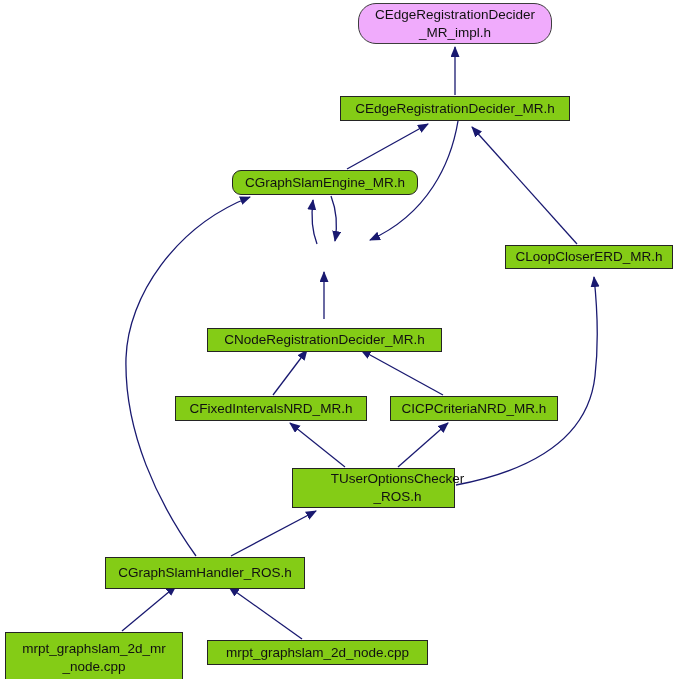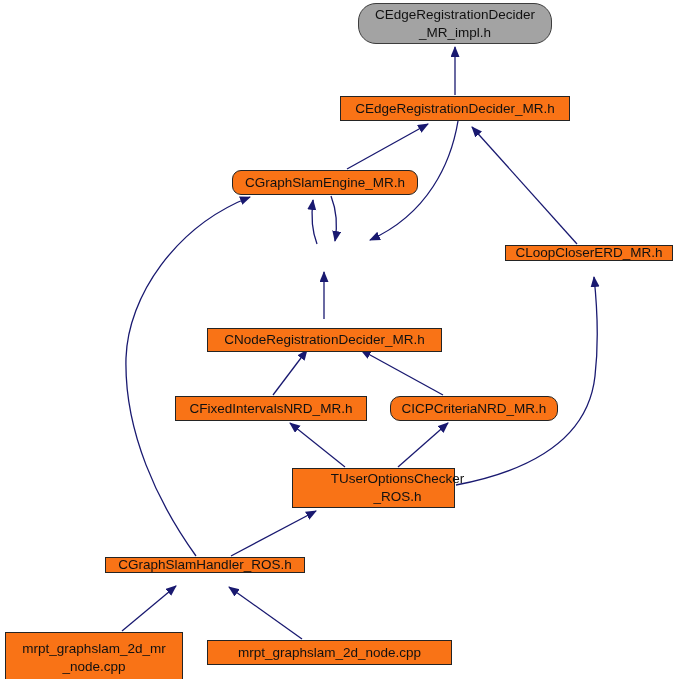--- a/index.html
+++ b/index.html
@@ -18,35 +18,35 @@
   #edges {
     position: absolute;
     left: 0;
     top: 0;
     z-index: 1;
   }
   .node {
     position: absolute;
     box-sizing: border-box;
     border: 1.5px solid #242424;
-    background: #f97316;
+    background: #84cc16;
     color: #111111;
     font-size: 13.5px;
     line-height: 18px;
     display: flex;
     flex-direction: column;
     align-items: center;
     justify-content: center;
     text-align: center;
     white-space: nowrap;
     z-index: 2;
     cursor: pointer;
   }
   .node.highlight {
-    background: #a3a3a3;
+    background: #f0abfc;
     border-color: #3d3d3d;
     border-radius: 18px;
   }
   .node .line {
     display: block;
   }
 </style>
 </head>
 <body>
 
@@ -77,39 +77,39 @@
 <div class="node highlight" style="left: 358px; top: 3px; width: 194px; height: 41px;">
       <span class="line">CEdgeRegistrationDecider</span>
       <span class="line">_MR_impl.h</span>
     </div>
     <div class="node" style="left: 340px; top: 96px; width: 230px; height: 25px;">
       <span class="line">CEdgeRegistrationDecider_MR.h</span>
     </div>
     <div class="node" style="left: 232px; top: 170px; width: 186px; height: 25px; border-radius: 9px;">
       <span class="line">CGraphSlamEngine_MR.h</span>
     </div>
-    <div class="node" style="left: 505px; top: 245px; width: 168px; height: 16px; align-items: center;">
+    <div class="node" style="left: 505px; top: 245px; width: 168px; height: 24px; align-items: center;">
       <span class="line">CLoopCloserERD_MR.h</span>
     </div>
     <div class="node" style="left: 207px; top: 328px; width: 235px; height: 24px;">
       <span class="line">CNodeRegistrationDecider_MR.h</span>
     </div>
     <div class="node" style="left: 175px; top: 396px; width: 192px; height: 25px; justify-content: center;">
       <span class="line">CFixedIntervalsNRD_MR.h</span>
     </div>
-    <div class="node" style="left: 390px; top: 396px; width: 168px; height: 25px; border-radius: 10px;">
+    <div class="node" style="left: 390px; top: 396px; width: 168px; height: 25px;">
       <span class="line">CICPCriteriaNRD_MR.h</span>
     </div>
     <div class="node" style="left: 292px; top: 468px; width: 163px; height: 40px; padding-left: 48px;">
       <span class="line">TUserOptionsChecker</span>
       <span class="line">_ROS.h</span>
     </div>
-    <div class="node" style="left: 105px; top: 557px; width: 200px; height: 16px; justify-content: center;">
+    <div class="node" style="left: 105px; top: 557px; width: 200px; height: 32px; justify-content: center;">
       <span class="line">CGraphSlamHandler_ROS.h</span>
     </div>
     <div class="node" style="left: 5px; top: 632px; width: 178px; height: 52px;">
       <span class="line">mrpt_graphslam_2d_mr</span>
       <span class="line">_node.cpp</span>
     </div>
-    <div class="node" style="left: 207px; top: 640px; width: 245px; height: 25px;">
+    <div class="node" style="left: 207px; top: 640px; width: 221px; height: 25px;">
       <span class="line">mrpt_graphslam_2d_node.cpp</span>
     </div>
   </div>
 
 </body></html>

